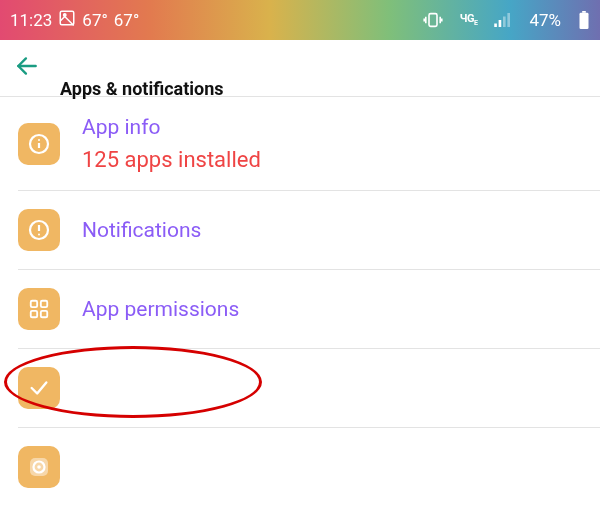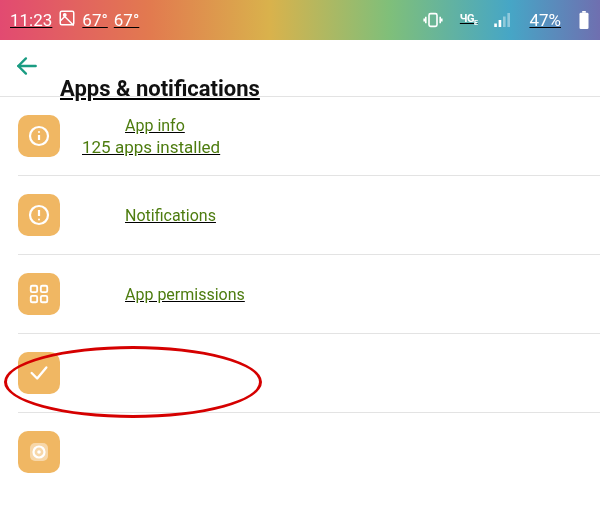--- a/index.html
+++ b/index.html
@@ -1,17 +1,17 @@
 <!DOCTYPE html>
 <html><head>
 <meta charset="utf-8">
 <style>
   * { box-sizing: border-box; margin: 0; padding: 0; }
   html, body { width: 600px; height: 506px; font-family: -apple-system, BlinkMacSystemFont, "Segoe UI", Roboto, Helvetica, Arial, sans-serif; background: #fff; overflow: hidden; }
-  .viewport { width: 600px; height: 401px; position: relative; text-decoration: underline; }
+  .viewport { width: 600px; height: 401px; position: relative; }
 
   
   .statusbar {
     height: 40px;
     background: linear-gradient(90deg, #e24a71 0%, #e27a4f 25%, #d9b24c 45%, #7fbf7a 65%, #46a6c6 85%, #6f6fb0 100%);
     display: flex;
     align-items: center;
     justify-content: space-between;
     padding: 0 10px;
     color: #fff;
@@ -22,21 +22,21 @@
   .sb-right svg { display: block; }
 
   
   .header {
     display: flex;
     align-items: center;
     height: 56px;
     padding: 0 14px;
     gap: 20px;
   }
-  .header-title { font-size: 22px; font-weight: 700; color: #111; margin-top: 40px; }
+  .header-title { font-size: 18px; font-weight: 700; color: #111; margin-top: 40px; }
   .divider-full { height: 1px; background: #e3e3e3; width: 100%; }
 
   
   .list { padding: 0 0; }
   .item {
     display: flex;
     align-items: center;
     padding: 18px 18px;
     gap: 22px;
     position: relative;
@@ -45,22 +45,22 @@
     width: 42px;
     height: 42px;
     border-radius: 10px;
     background: #f0b763;
     flex: 0 0 42px;
     display: flex;
     align-items: center;
     justify-content: center;
   }
   .item-text { display: flex; flex-direction: column; }
-  .item-title { font-size: 16px; color: #4d7c0f; font-weight: 400; margin-left: 43px; }
-  .item-sub { font-size: 17px; color: #4d7c0f; margin-top: 2px; }
+  .item-title { font-size: 21px; color: #8b5cf6; font-weight: 400; }
+  .item-sub { font-size: 22px; color: #ef4444; margin-top: 8px; }
   .divider-inset { height: 1px; background: #e3e3e3; margin-left: 18px; }
 
   
   .annot {
     position: absolute;
     border: 3px solid #d50000;
     border-radius: 50%;
     pointer-events: none;
   }
 </style>

